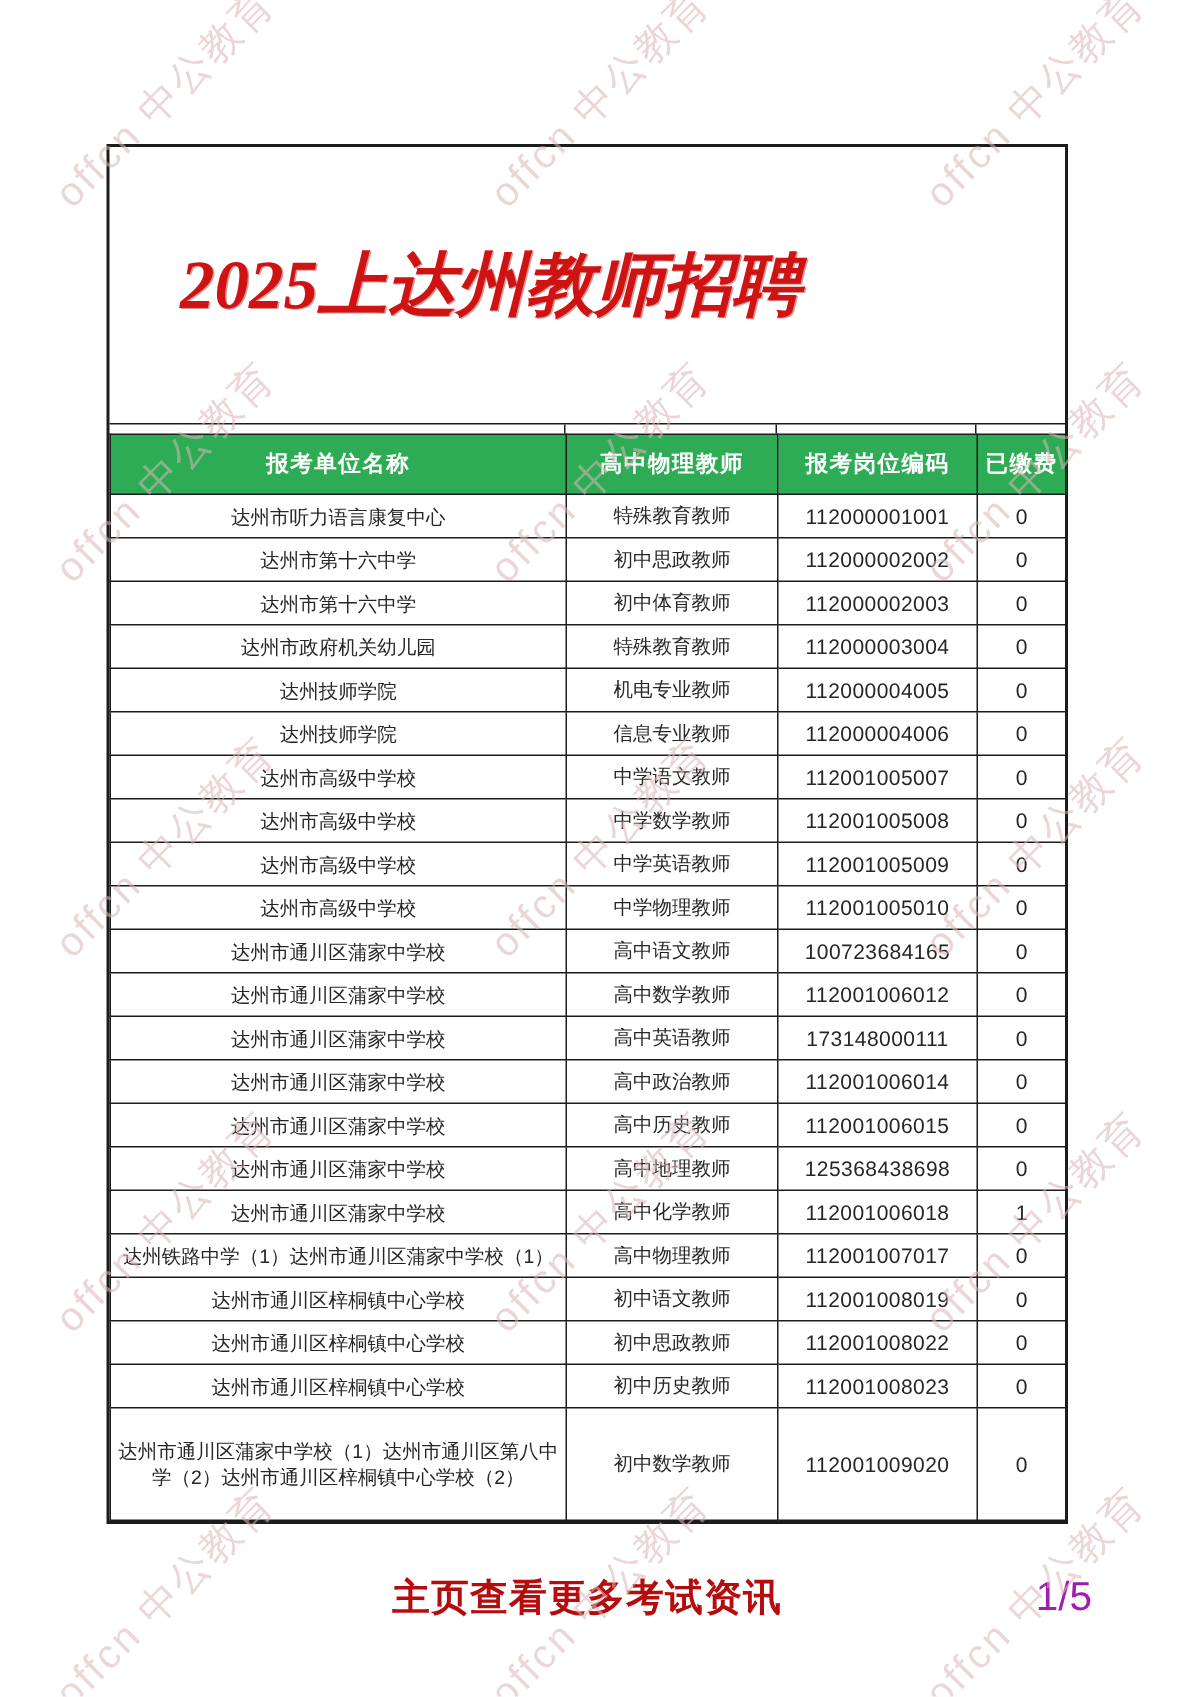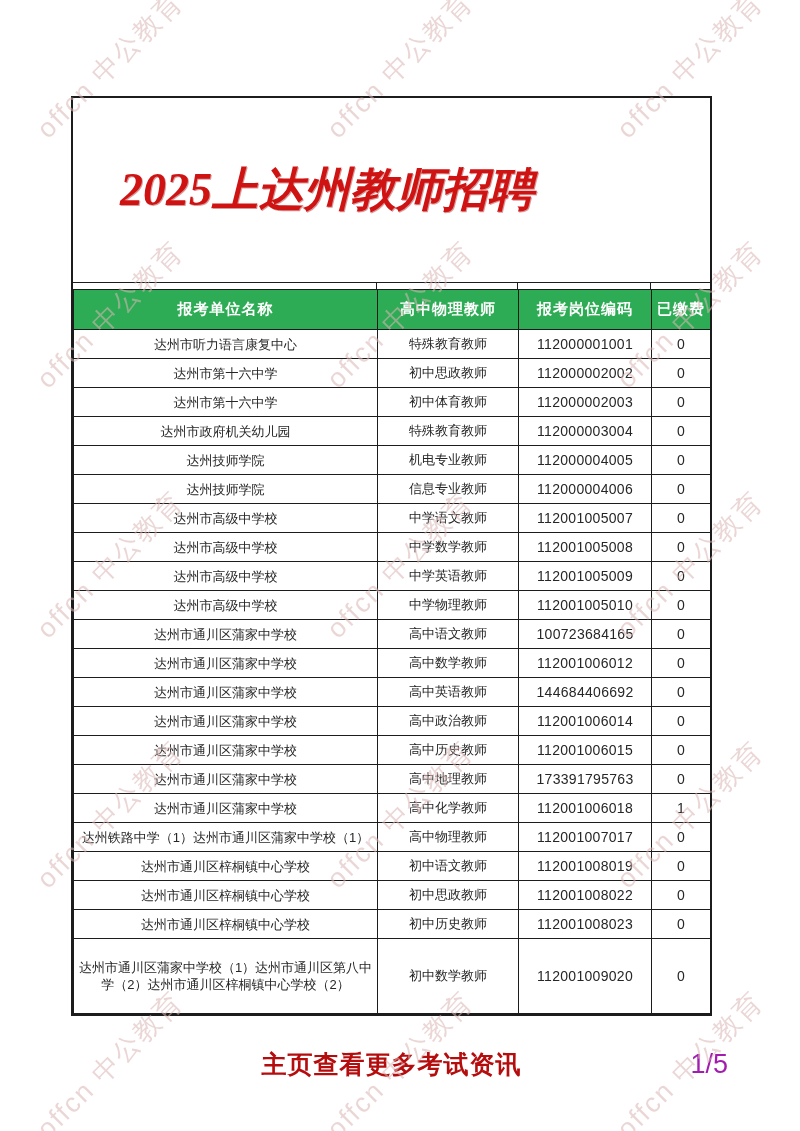--- a/index.html
+++ b/index.html
@@ -234,39 +234,39 @@
         </tr>
         <tr>
           <td class="c0">达州市通川区蒲家中学校</td>
           <td class="c1">高中数学教师</td>
           <td class="c2">112001006012</td>
           <td class="c3">0</td>
         </tr>
         <tr>
           <td class="c0">达州市通川区蒲家中学校</td>
           <td class="c1">高中英语教师</td>
-          <td class="c2">144684406692</td>
+          <td class="c2">173148000111</td>
           <td class="c3">0</td>
         </tr>
         <tr>
           <td class="c0">达州市通川区蒲家中学校</td>
           <td class="c1">高中政治教师</td>
           <td class="c2">112001006014</td>
           <td class="c3">0</td>
         </tr>
         <tr>
           <td class="c0">达州市通川区蒲家中学校</td>
           <td class="c1">高中历史教师</td>
           <td class="c2">112001006015</td>
           <td class="c3">0</td>
         </tr>
         <tr>
           <td class="c0">达州市通川区蒲家中学校</td>
           <td class="c1">高中地理教师</td>
-          <td class="c2">173391795763</td>
+          <td class="c2">125368438698</td>
           <td class="c3">0</td>
         </tr>
         <tr>
           <td class="c0">达州市通川区蒲家中学校</td>
           <td class="c1">高中化学教师</td>
           <td class="c2">112001006018</td>
           <td class="c3">1</td>
         </tr>
         <tr>
           <td class="c0">达州铁路中学（1）达州市通川区蒲家中学校（1）</td>

